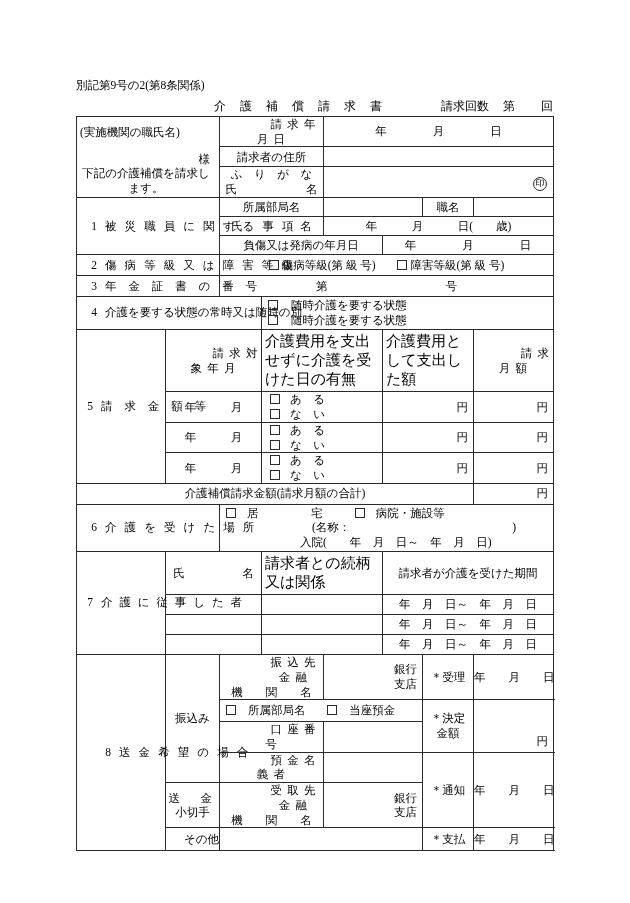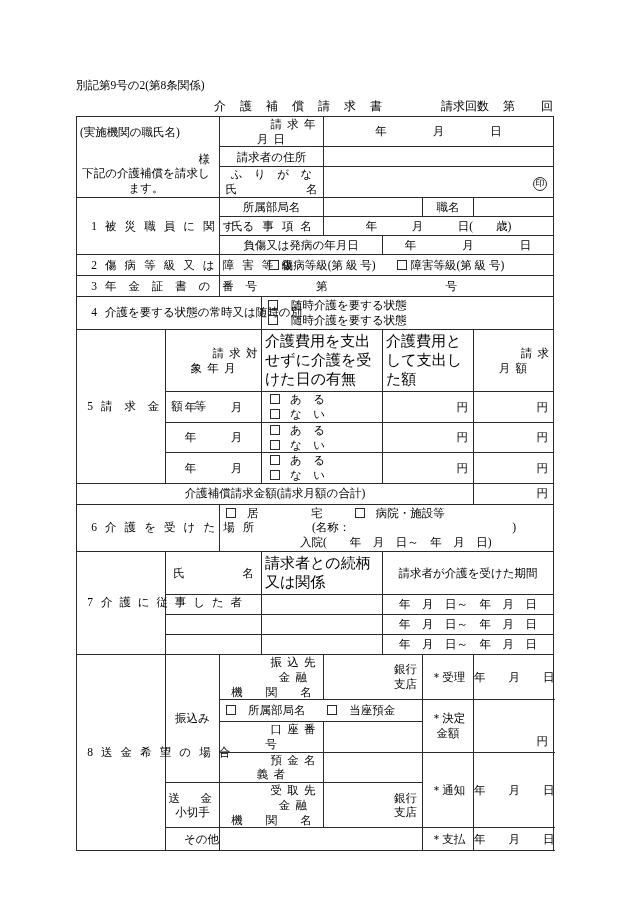--- a/index.html
+++ b/index.html
@@ -356,21 +356,21 @@
       <td colspan="2"><span></span></td>
       <td colspan="3" class="c"><span class="ymd">年　月　日～　年　月　日</span></td>
     </tr>
     <tr>
       <td colspan="2" style="height:19px;"><span></span></td>
       <td colspan="2"><span></span></td>
       <td colspan="3" class="c"><span class="ymd">年　月　日～　年　月　日</span></td>
     </tr>
 
     <tr>
-      <td rowspan="6" colspan="2" class="c" style="height:32px;">
+      <td rowspan="6" colspan="2" class="c" style="height:32px;padding-left:18px;">
         <span class="seclabel" style="padding-left:2px"><span class="num">8</span><span class="sp-mid">送 金 希 望 の 場 合</span></span>
       </td>
       <td rowspan="4" class="c">
         <span>振込み</span>
       </td>
       <td colspan="2" class="c two-line">
         <div class="sp-sm">振 込 先 金 融</div>
         <div>機　　関　　名</div>
       </td>
       <td colspan="2" class="r two-line" style="padding-right:5px;">

